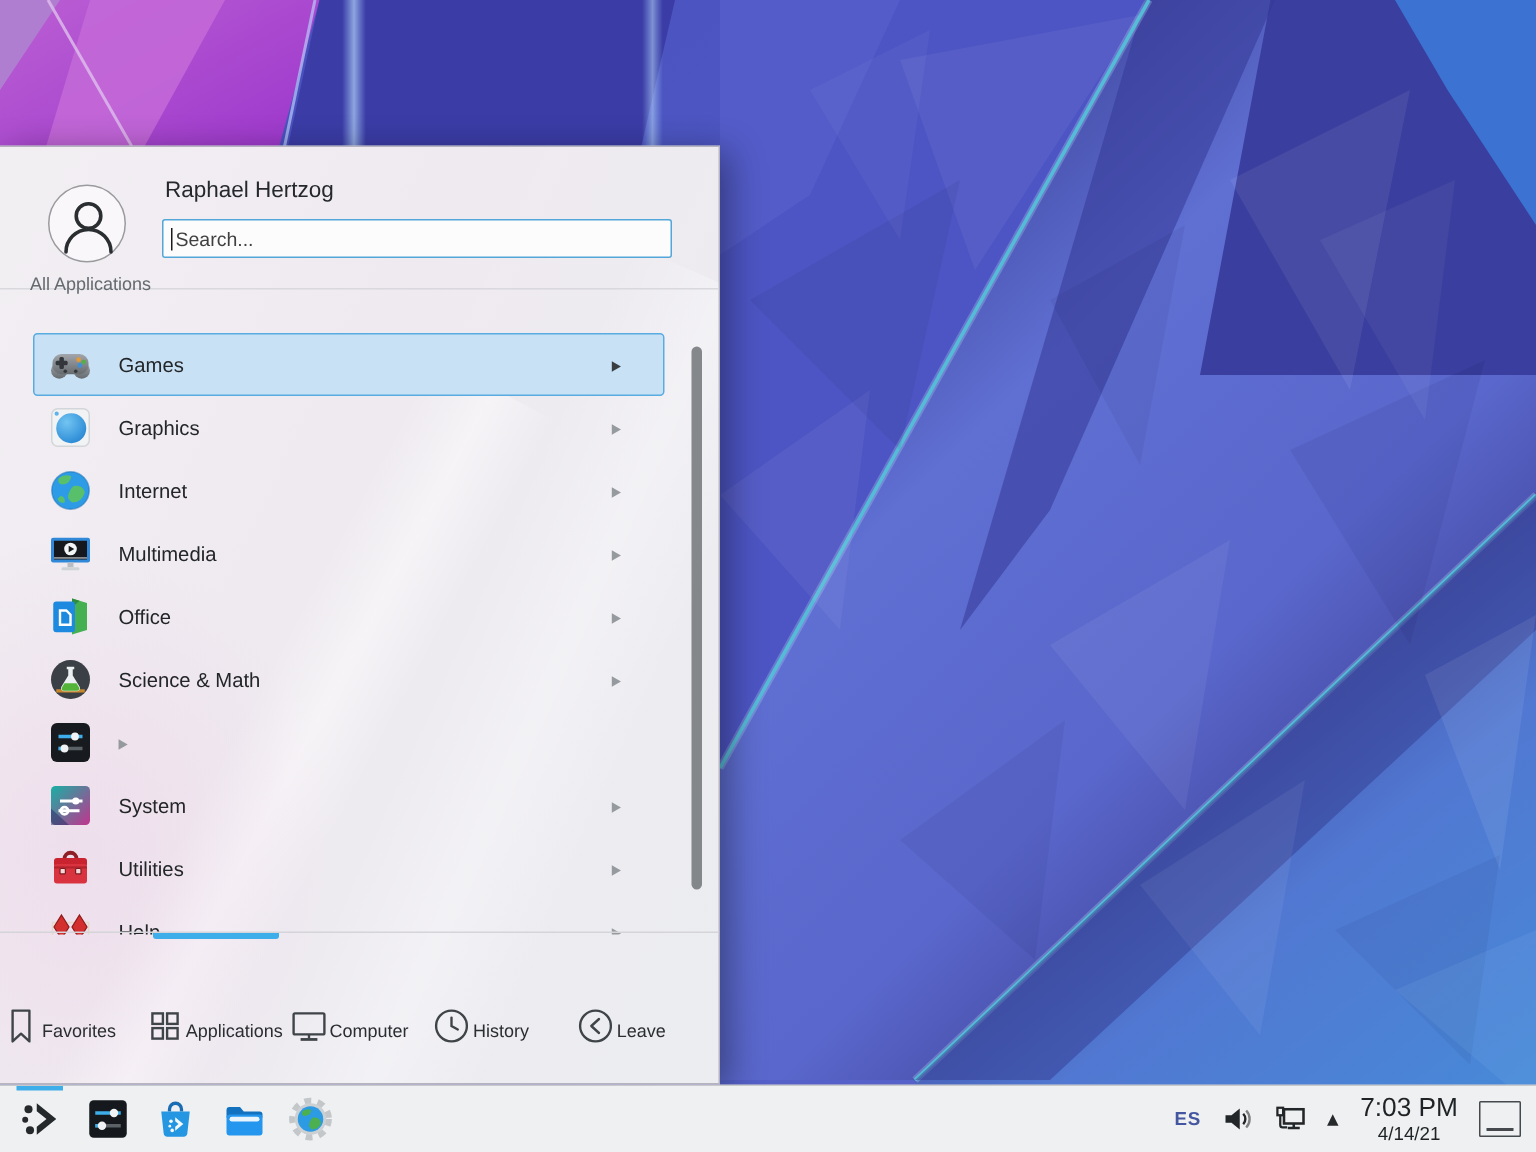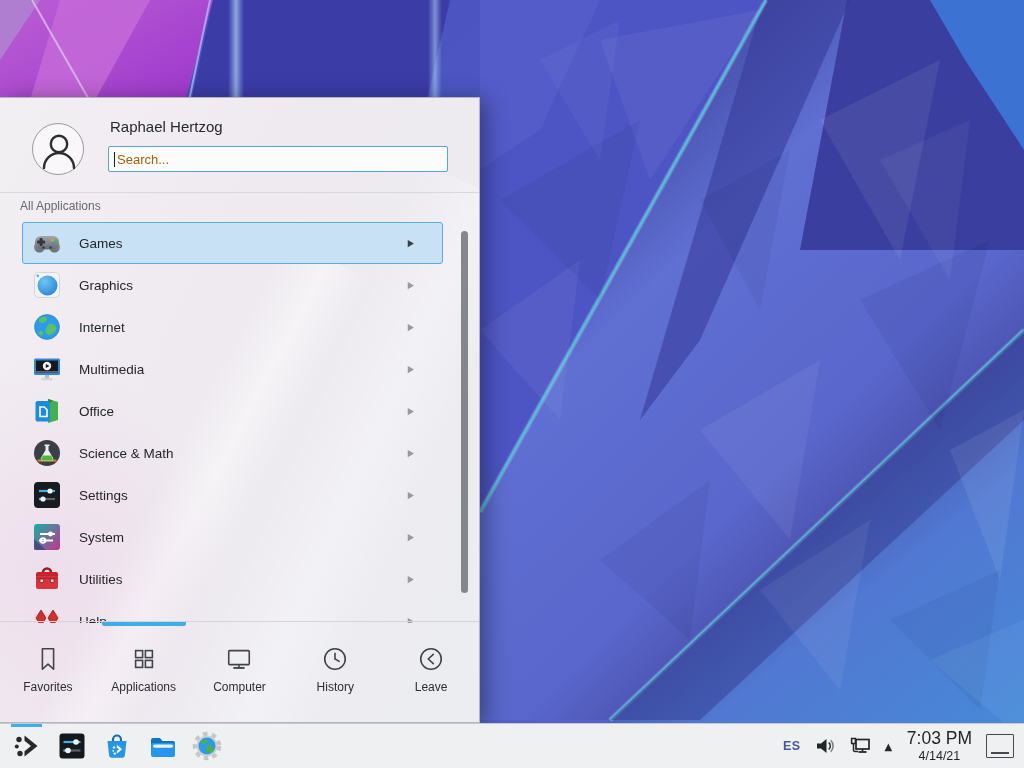--- a/index.html
+++ b/index.html
@@ -27,39 +27,39 @@
   .streak.s3{left:-30px;top:260px;width:260px;height:420px;
     background:radial-gradient(ellipse at 30% 50%,rgba(235,190,225,.28),rgba(235,190,225,0) 70%);}
 
   .kick-header{position:absolute;left:0;top:0;width:100%;height:95px;border-bottom:1px solid #d8d8dd;}
   .avatar{position:absolute;left:32px;top:25px;width:52px;height:52px;border-radius:50%;
     border:1px solid #9b9b9f;background:rgba(255,255,255,.55);}
   .user-name{position:absolute;left:110px;top:20px;font-size:15px;color:#26292c;text-align:center;}
   .search-box{position:absolute;left:108px;top:48px;width:340px;height:26px;background:#fcfcfc;
     border:1px solid #53a6d8;border-radius:2px;display:flex;align-items:center;padding-left:5px;}
   .search-cursor{width:1px;height:15px;background:#1a1a1a;margin-right:2px;}
-  .search-placeholder{font-size:13px;color:#a16207;}
-
-  .section-label{position:absolute;left:20px;top:101px;font-size:12px;color:#646a6e;}
+  .search-placeholder{font-size:13px;color:#404040;}
+
+  .section-label{position:absolute;left:20px;top:84px;font-size:12px;color:#646a6e;}
 
   .cat-list{position:absolute;left:0;top:122px;width:100%;height:403px;overflow:hidden;padding-top:2px;}
   .cat-row{height:42px;margin:0 36px 0 22px;display:flex;align-items:center;
     padding:0 28px 0 8px;border-radius:3px;border:1px solid transparent;}
   .cat-row.selected{background:#c8e1f4;border:1px solid #58ace0;}
   .cat-icon{width:32px;height:32px;margin-right:16px;flex:0 0 auto;}
   .cat-icon svg{display:block;}
   .cat-label{flex:1;font-size:13.5px;color:#232629;}
   .cat-arrow{font-size:8px;color:#959a9e;transform:scaleY(1.15);}
   .cat-row.selected .cat-arrow{color:#3a3e41;}
 
   .kick-scrollbar{position:absolute;right:11px;top:133px;width:7px;height:362px;
     background:#717578;border-radius:4px;opacity:.85;}
 
   .kick-footer{position:absolute;left:0;bottom:0;width:100%;height:101px;border-top:1px solid #d4d4d9;display:flex;}
-  .ktab{flex:1;position:relative;display:flex;flex-direction:column;align-items:center;padding-top:23px;}
+  .ktab{flex:1;position:relative;display:flex;align-items:center;padding-top:23px;}
   .ktab .tab-indicator{position:absolute;top:0;left:6%;width:88%;height:4px;background:#3daee9;border-radius:0 0 2px 2px;}
   .ktab .tab-icon{width:28px;height:28px;}
   .ktab .tab-label{margin-top:7px;font-size:12px;color:#2b2e31;}
 
   
   .panel{position:absolute;left:0;bottom:0;width:100%;height:45px;background:#eff0f1;
     border-top:1px solid rgba(0,0,0,.16);display:flex;align-items:center;}
   .panel-left{display:flex;align-items:center;height:100%;padding-left:4px;}
   .task-btn{position:relative;width:45px;height:100%;display:flex;align-items:center;justify-content:center;}
   .task-btn .active-line{position:absolute;top:0;left:7px;width:31px;height:3px;background:#3daee9;}
@@ -279,21 +279,20 @@
         <span class="cat-icon">
           <svg width="32" height="32" viewBox="0 0 32 32">
             <rect x="3" y="3" width="26" height="26" rx="4" fill="#171b1f"></rect>
             <line x1="8" y1="12" x2="24" y2="12" stroke="#3daee9" stroke-width="2.2"></line>
             <circle cx="19" cy="12" r="2.6" fill="#f0f2f3"></circle>
             <line x1="8" y1="20" x2="24" y2="20" stroke="#5a6167" stroke-width="2.2"></line>
             <line x1="8" y1="20" x2="12" y2="20" stroke="#3daee9" stroke-width="2.2"></line>
             <circle cx="12" cy="20" r="2.6" fill="#f0f2f3"></circle>
           </svg>
         </span>
-        <span class="cat-label">Settings</span>
         <span class="cat-arrow">▶</span>
       </div>
 
       <div class="cat-row">
         <span class="cat-icon">
           <svg width="32" height="32" viewBox="0 0 32 32">
             <defs>
                 <linearGradient id="gsys" x1="0" y1="0" x2="1" y2="1">
               <stop offset="0" stop-color="#17b0a4"></stop>
                   <stop offset="1" stop-color="#c2348e"></stop>

